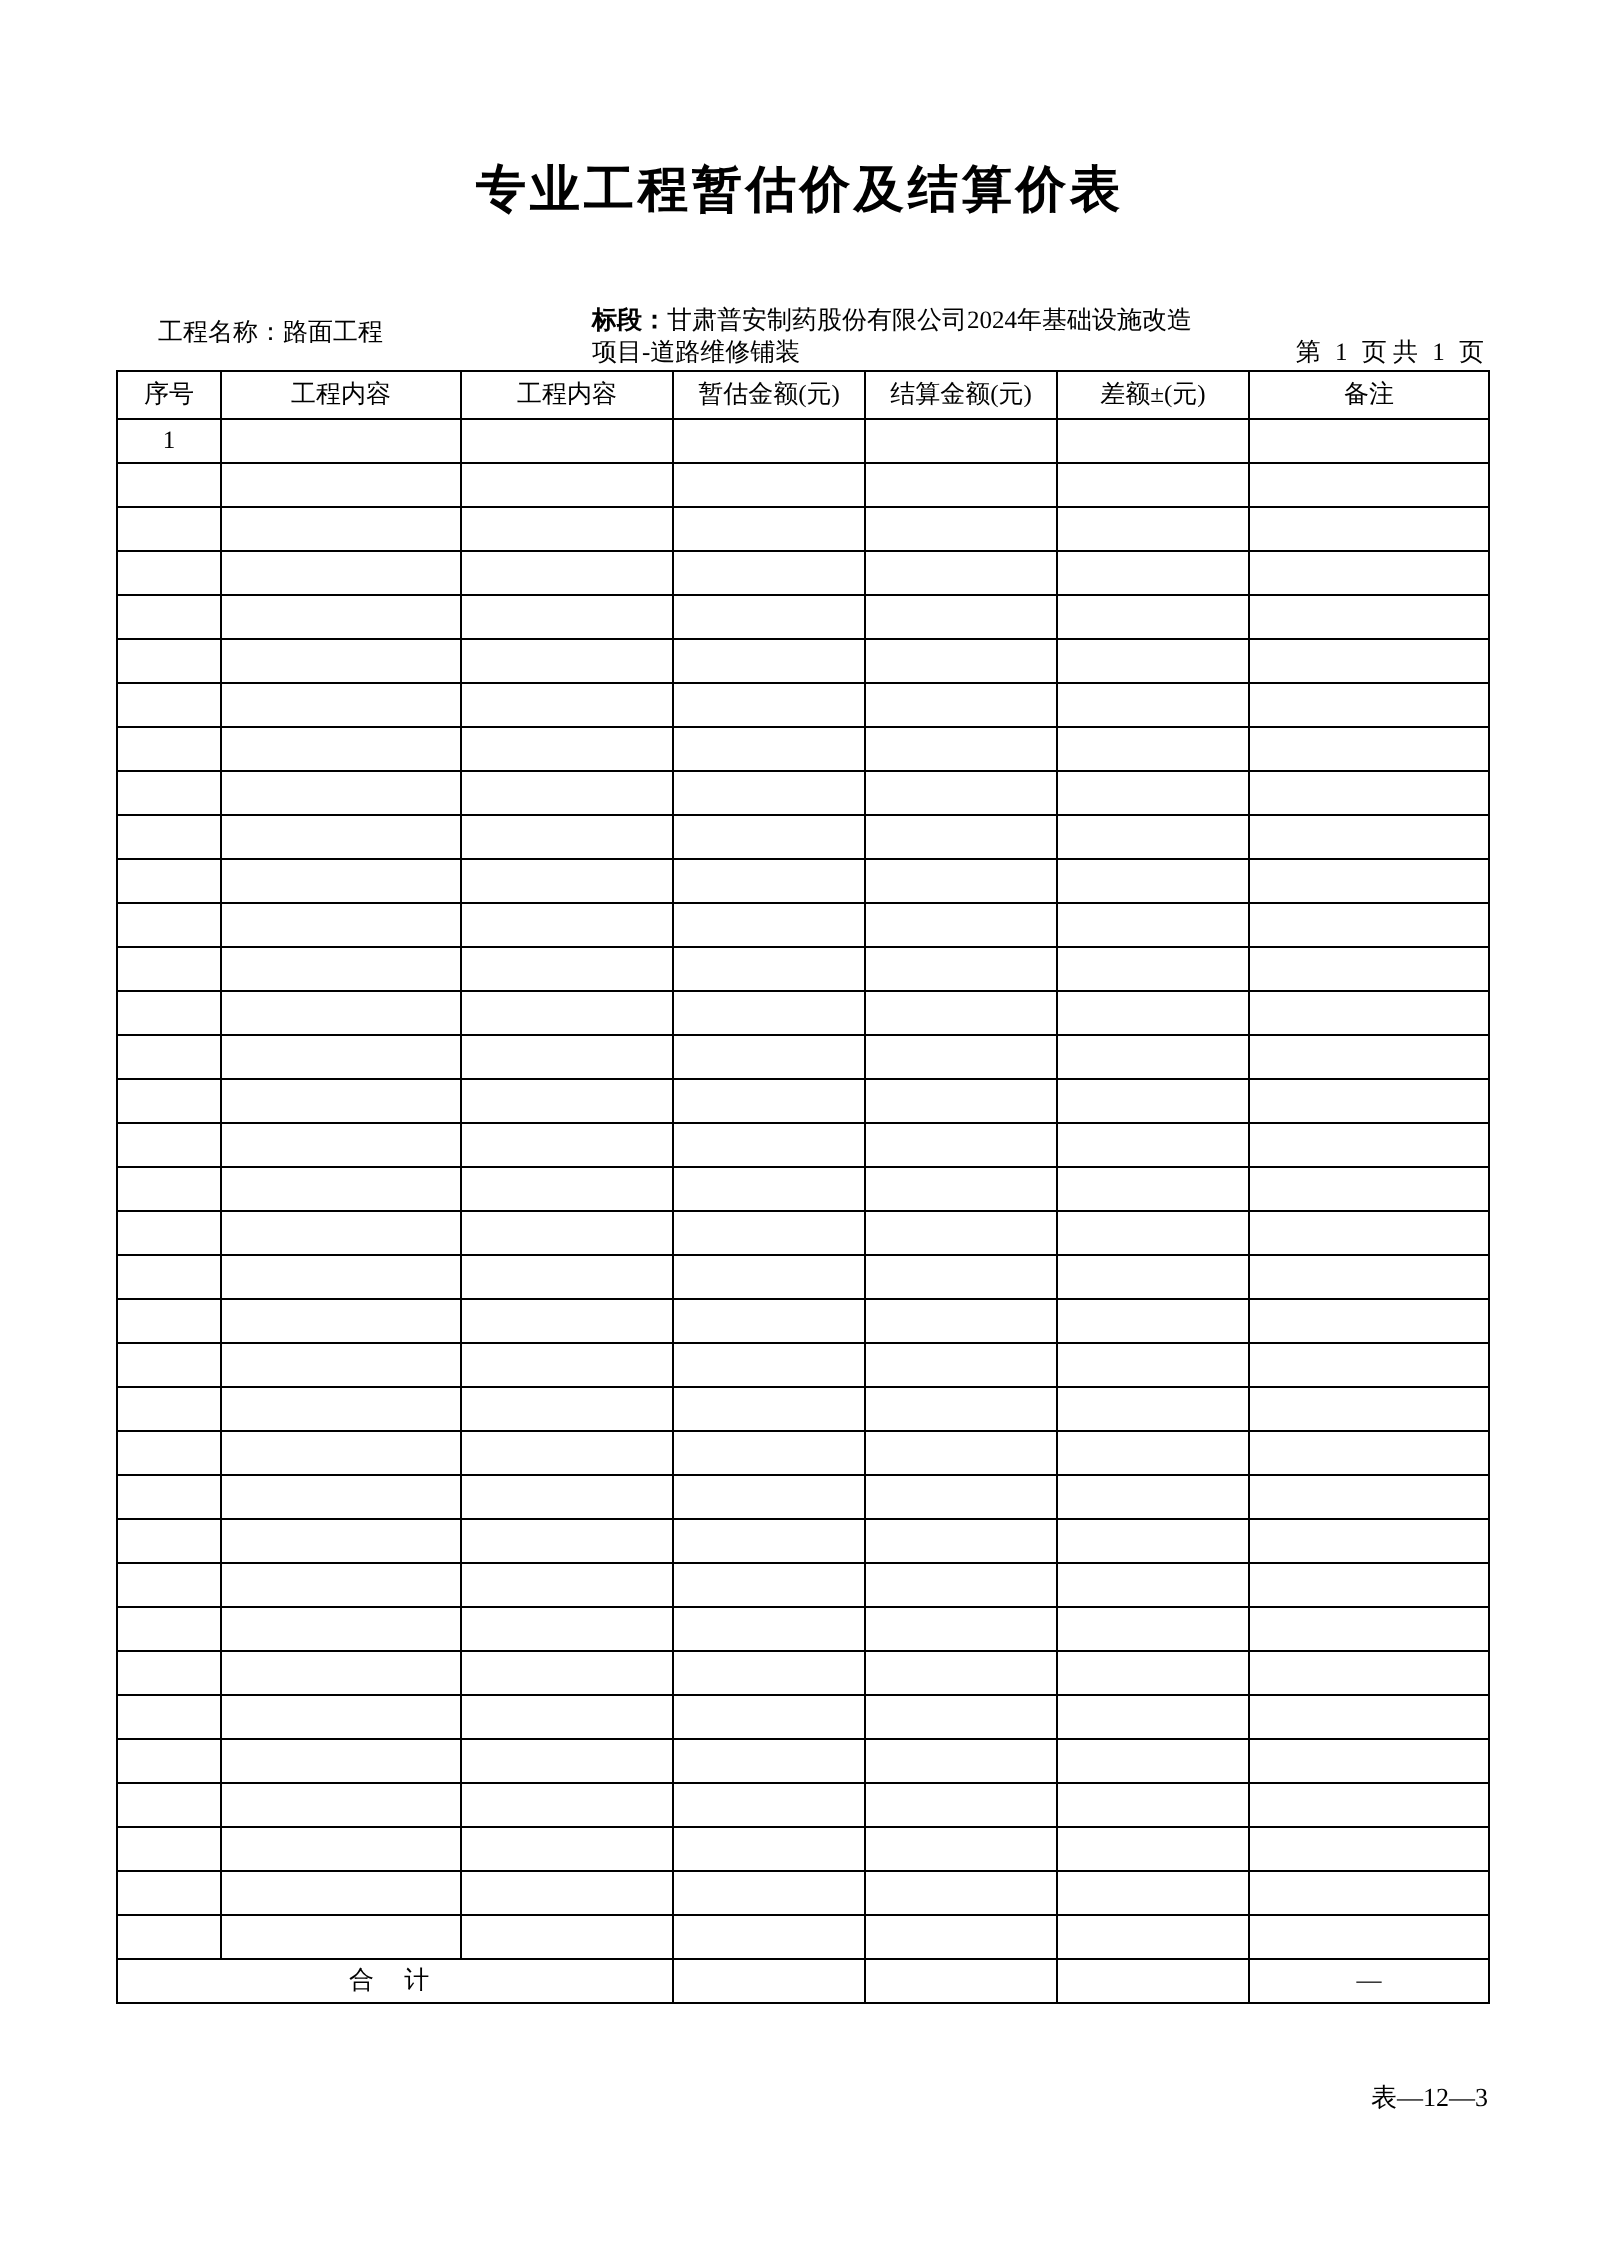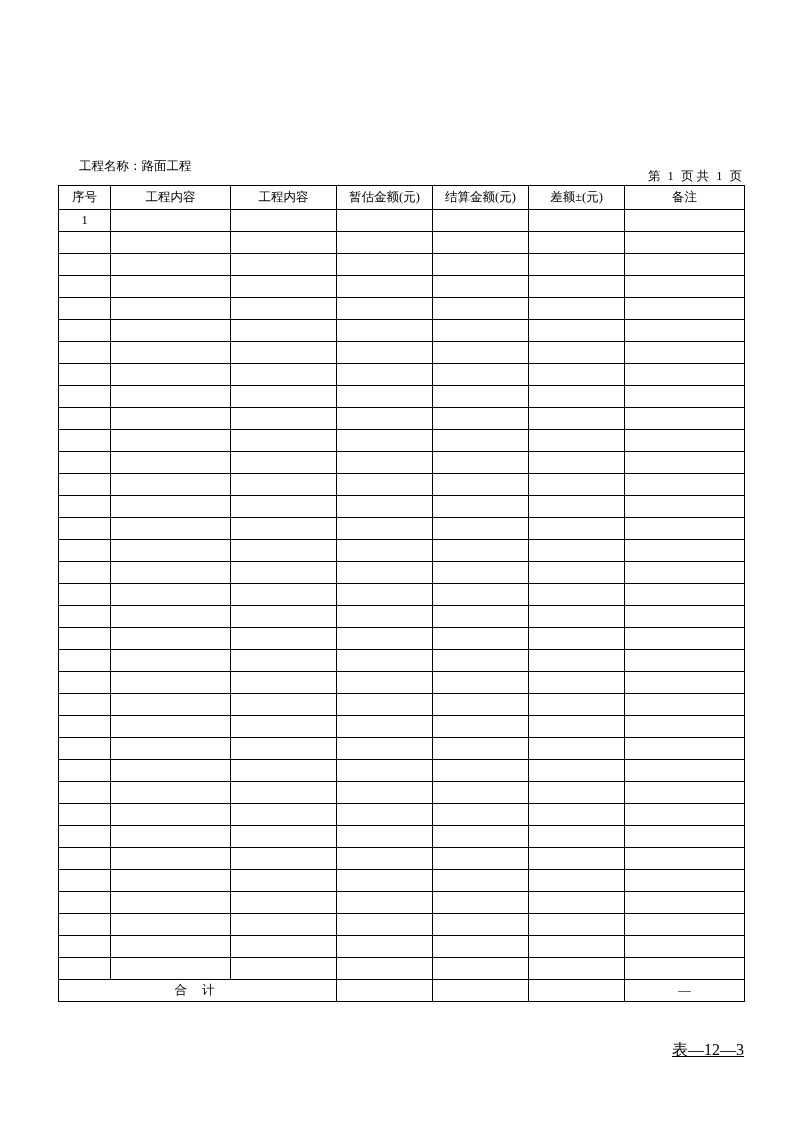--- a/index.html
+++ b/index.html
@@ -106,32 +106,35 @@
     top: 1004px;
     left: 58px;
     width: 700px;
     font-size: 12.5px;
     white-space: nowrap;
   }
   .footer-code {
     position: absolute;
     top: 1040px;
     right: 56px;
-    font-size: 16px;
-    text-decoration: underline;
+    font-size: 13px;
   }
 </style>
 </head>
 <body>
 
 <div class="page">
 
+  <div class="doc-title">专业工程暂估价及结算价表</div>
 
   <div class="meta">
     <div class="meta-left">工程名称：路面工程</div>
+    <div class="meta-center">
+      <span class="lbl">标段：</span><span>甘肃普安制药股份有限公司2024年基础设施改造项目-道路维修铺装</span>
+    </div>
     <div class="meta-right">
       <span>第</span>
       <span>1</span>
       <span>页  共</span>
       <span>1</span>
       <span>页</span>
     </div>
   </div>
 
   <table class="main">

